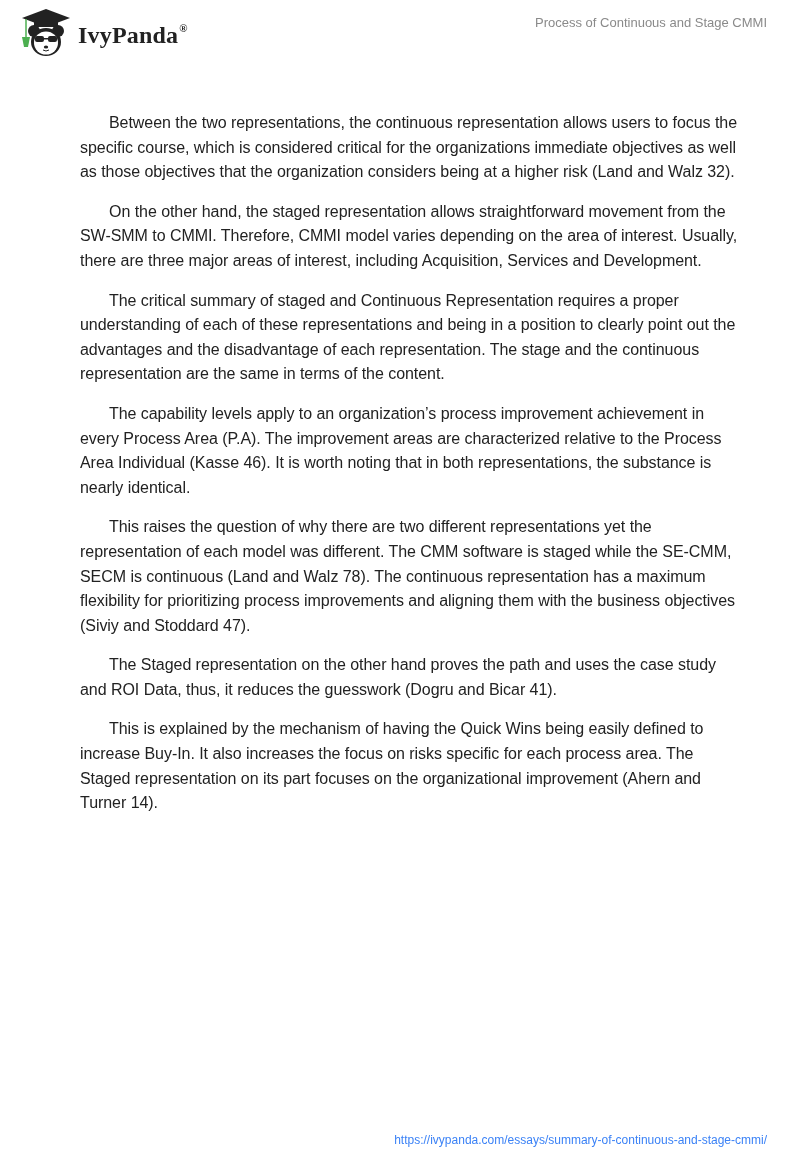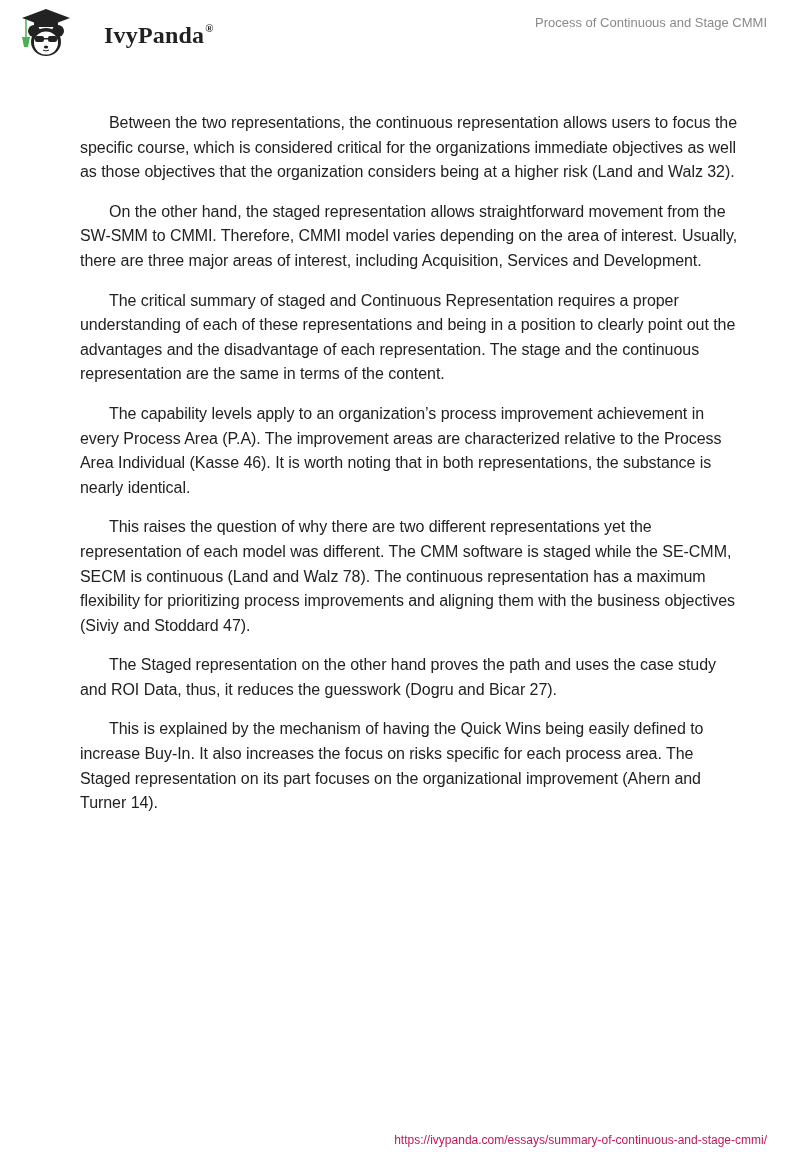--- a/index.html
+++ b/index.html
@@ -1,30 +1,30 @@
 <!DOCTYPE html>
 <html><head>
   <meta charset="utf-8">
   <style>
     * { margin: 0; padding: 0; box-sizing: border-box; }
     html, body { width: 800px; height: 1160px; background: #ffffff; overflow: hidden; }
     body { font-family: "Liberation Sans", sans-serif; color: #222222; position: relative; }
 
     .header { position: absolute; top: 0; left: 0; width: 800px; height: 62px; }
-    .logo { position: absolute; left: 18px; top: 7px; display: flex; align-items: center; gap: 26px; }
+    .logo { position: absolute; left: 18px; top: 7px; display: flex; align-items: center; }
     .logo-icon { width: 56px; height: 52px; }
     .logo-text { font-family: "Liberation Serif", serif; font-weight: bold; font-size: 24px; color: #222; margin-left: 4px; letter-spacing: 0.2px; position: relative; top: 2px; }
     .logo-reg { font-size: 11px; vertical-align: super; position: relative; top: -2px; margin-left: 1px; }
     .running-title { position: absolute; right: 33px; top: 15px; font-size: 13px; color: #8a8a8a; }
 
     .content { position: absolute; left: 80px; top: 71px; width: 660px; margin-top: 40px; }
     .para { font-size: 16px; line-height: 24.6px; color: #222; text-indent: 29px; margin-bottom: 15px; letter-spacing: -0.05px; }
     .heading { font-size: 28px; font-weight: bold; line-height: 40px; color: #222; margin-top: 17px; margin-bottom: 26px; letter-spacing: -0.2px; }
 
-    .footer-url { position: absolute; right: 33px; top: 1133px; font-size: 12px; color: #be185d; }
+    .footer-url { position: absolute; right: 33px; top: 1133px; font-size: 12px; color: #3b82f6; }
   </style>
 </head>
 <body>
 
 <div class="header">
   <div class="logo">
     <svg class="logo-icon" viewBox="0 0 56 52">
 
       <polygon points="28,2 52,11 28,20 4,11" fill="#222"></polygon>
       <rect x="16" y="12" width="24" height="8" fill="#222"></rect>
@@ -51,17 +51,17 @@
 </div>
 
 <div class="content">
   <p class="para">Between the two representations, the continuous representation allows users to focus the specific course, which is considered critical for the organizations immediate objectives as well as those objectives that the organization considers being at a higher risk (Land and Walz 32).</p>
   <p class="para">On the other hand, the staged representation allows straightforward movement from the SW-SMM to CMMI. Therefore, CMMI model varies depending on the area of interest. Usually, there are three major areas of interest, including Acquisition, Services and Development.</p>
 
 
   <p class="para">The critical summary of staged and Continuous Representation requires a proper understanding of each of these representations and being in a position to clearly point out the advantages and the disadvantage of each representation. The stage and the continuous representation are the same in terms of the content.</p>
   <p class="para">The capability levels apply to an organization’s process improvement achievement in every Process Area (P.A). The improvement areas are characterized relative to the Process Area Individual (Kasse 46). It is worth noting that in both representations, the substance is nearly identical.</p>
   <p class="para">This raises the question of why there are two different representations yet the representation of each model was different. The CMM software is staged while the SE-CMM, SECM is continuous (Land and Walz 78). The continuous representation has a maximum flexibility for prioritizing process improvements and aligning them with the business objectives (Siviy and Stoddard 47).</p>
-  <p class="para">The Staged representation on the other hand proves the path and uses the case study and ROI Data, thus, it reduces the guesswork (Dogru and Bicar 27).</p>
+  <p class="para">The Staged representation on the other hand proves the path and uses the case study and ROI Data, thus, it reduces the guesswork (Dogru and Bicar 41).</p>
   <p class="para">This is explained by the mechanism of having the Quick Wins being easily defined to increase Buy-In. It also increases the focus on risks specific for each process area. The Staged representation on its part focuses on the organizational improvement (Ahern and Turner 14).</p>
 </div>
 
 <div class="footer-url">https://ivypanda.com/essays/summary-of-continuous-and-stage-cmmi/</div>
 
 </body></html>

